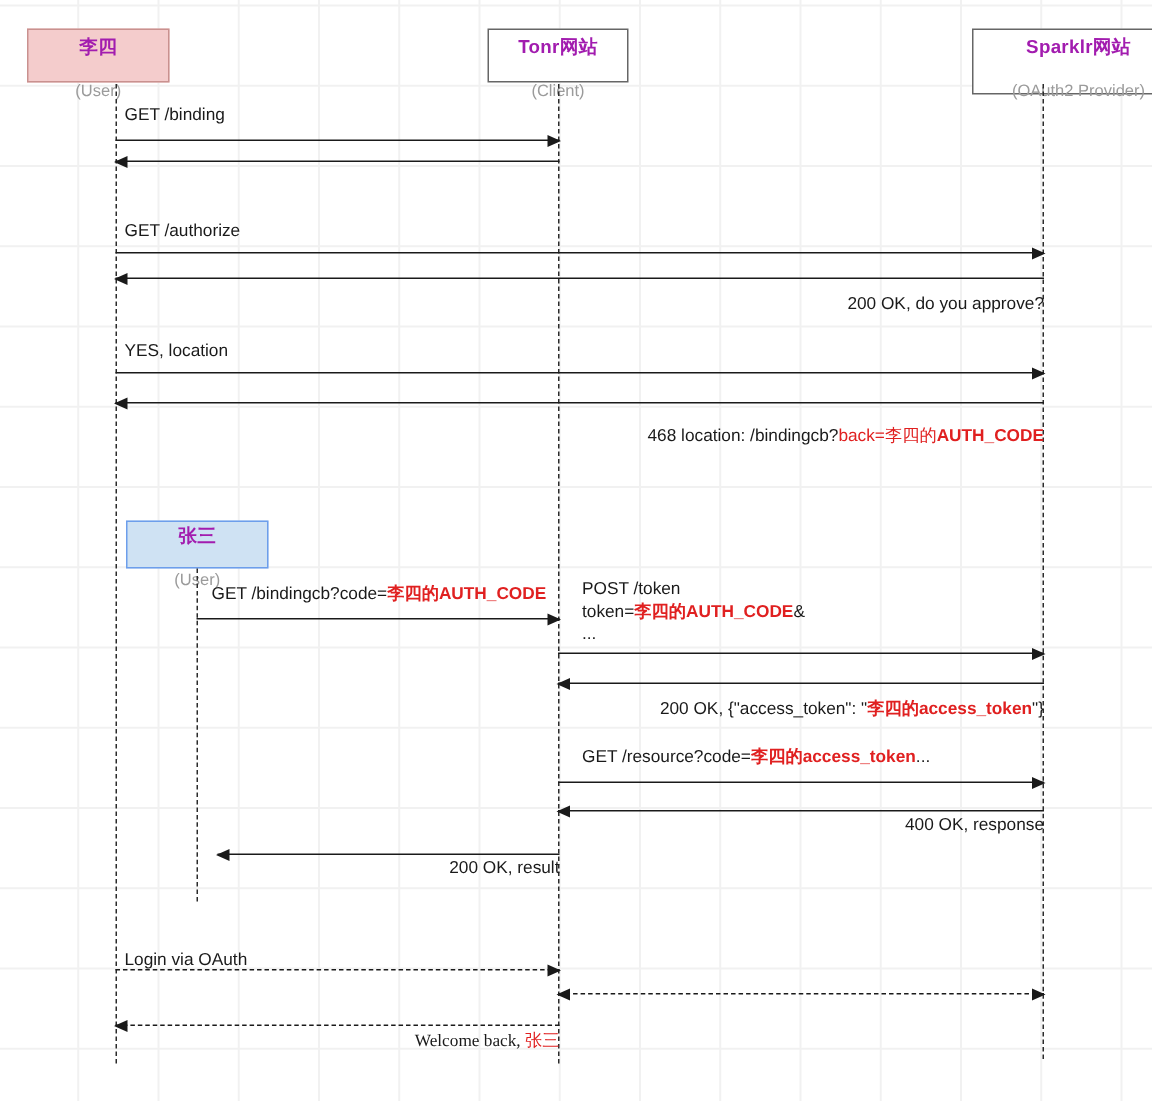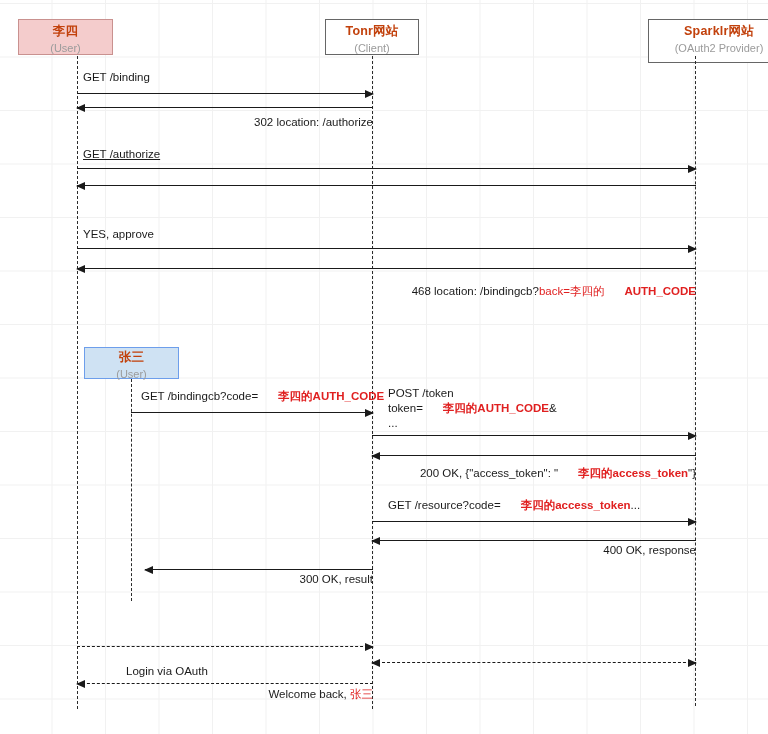--- a/index.html
+++ b/index.html
@@ -29,28 +29,28 @@
     border: 1px solid #666;
     background: #ffffff;
     text-align: center;
     padding-top: 4px;
     line-height: 1.15;
   }
   .actor-box .a-name {
     display: block;
     font-size: 12.5px;
     font-weight: bold;
-    color: #c2410c;
+    color: #a21caf;
     letter-spacing: .2px;
   }
   .actor-box .a-role {
     display: block;
     font-size: 11px;
     color: #9b9b9b;
-    margin-top: 4px;
+    margin-top: 17px;
   }
   .actor-pink {
     background: #f4cccc;
     border-color: #c9918f;
   }
   .actor-blue {
     background: #cfe2f3;
     border-color: #6d9eeb;
   }
 
@@ -91,21 +91,21 @@
   
   .msg {
     position: absolute;
     font-size: 11.5px;
     color: #1a1a1a;
     white-space: nowrap;
     line-height: 15px;
   }
   .msg.right-al { text-align: right; }
   .red  { color: #e02020; }
-  .redb { color: #e02020; font-weight: bold; padding-left: 20px; }
+  .redb { color: #e02020; font-weight: bold; }
   .blk  { color: #1a1a1a; }
 </style>
 </head>
 <body>
 
 <div id="canvas">
 
   <div class="actor-box actor-pink" style="left:18px; top:19px; width:95px; height:36px;">
     <span class="a-name">李四</span>
     <span class="a-role">(User)</span>
@@ -132,32 +132,32 @@
   <div class="lifeline" style="left:131px; top:379px; height:222px;"></div>
 
   <div class="msg" style="left:83px; top:70px;">GET /binding</div>
   <div class="arrow" style="left:77px; top:93px; width:296px;">
     <span class="head right"></span>
   </div>
 
   <div class="arrow" style="left:77px; top:107px; width:296px;">
     <span class="head left"></span>
   </div>
-  <div class="msg right-al" style="left:73px; top:115px; width:300px;">302 location: /authorize</div>
-
-  <div class="msg" style="left:83px; top:147px;text-decoration:underline;">GET /authorize</div>
+
+  <div class="msg" style="left:83px; top:147px;">GET /authorize</div>
   <div class="arrow" style="left:77px; top:168px; width:619px;">
     <span class="head right"></span>
   </div>
 
   <div class="arrow" style="left:77px; top:185px; width:619px;">
     <span class="head left"></span>
   </div>
-
-  <div class="msg" style="left:83px; top:227px;">YES, approve</div>
+  <div class="msg right-al" style="left:396px; top:196px; width:300px;">200 OK, do you approve?</div>
+
+  <div class="msg" style="left:83px; top:227px;">YES, location</div>
   <div class="arrow" style="left:77px; top:248px; width:619px;">
     <span class="head right"></span>
   </div>
 
   <div class="arrow" style="left:77px; top:268px; width:619px;">
     <span class="head left"></span>
   </div>
   <div class="msg right-al" style="left:396px; top:284px; width:300px;"><span class="blk">468 location: /bindingcb?</span><span class="red">back=李四的</span><span class="redb">AUTH_CODE</span></div>
 
   <div class="msg" style="left:141px; top:389px;"><span class="blk">GET /bindingcb?code=</span><span class="redb">李四的AUTH_CODE</span></div>
@@ -183,30 +183,30 @@
   </div>
 
   <div class="arrow" style="left:372px; top:540px; width:324px;">
     <span class="head left"></span>
   </div>
   <div class="msg right-al" style="left:446px; top:543px; width:250px;">400 OK, response</div>
 
   <div class="arrow" style="left:145px; top:569px; width:228px;">
     <span class="head left"></span>
   </div>
-  <div class="msg right-al" style="left:143px; top:572px; width:230px;">300 OK, result</div>
-
-  <div class="msg" style="left:83px; top:664px;margin-left:43px;">Login via OAuth</div>
+  <div class="msg right-al" style="left:143px; top:572px; width:230px;">200 OK, result</div>
+
+  <div class="msg" style="left:83px; top:633px;">Login via OAuth</div>
   <div class="arrow dashed" style="left:77px; top:646px; width:296px;">
     <span class="head right"></span>
   </div>
 
   <div class="arrow dashed" style="left:372px; top:662px; width:324px;">
     <span class="head left"></span>
     <span class="head right"></span>
   </div>
 
   <div class="arrow dashed" style="left:77px; top:683px; width:296px;">
     <span class="head left"></span>
   </div>
-  <div class="msg right-al" style="left:143px; top:687px; width:230px;"><span class="blk">Welcome back, </span><span class="red">张三</span></div>
+  <div class="msg right-al" style="left:143px; top:687px; width:230px;font-family:Liberation Serif, serif;"><span class="blk">Welcome back, </span><span class="red">张三</span></div>
 
 </div>
 
 </body></html>

